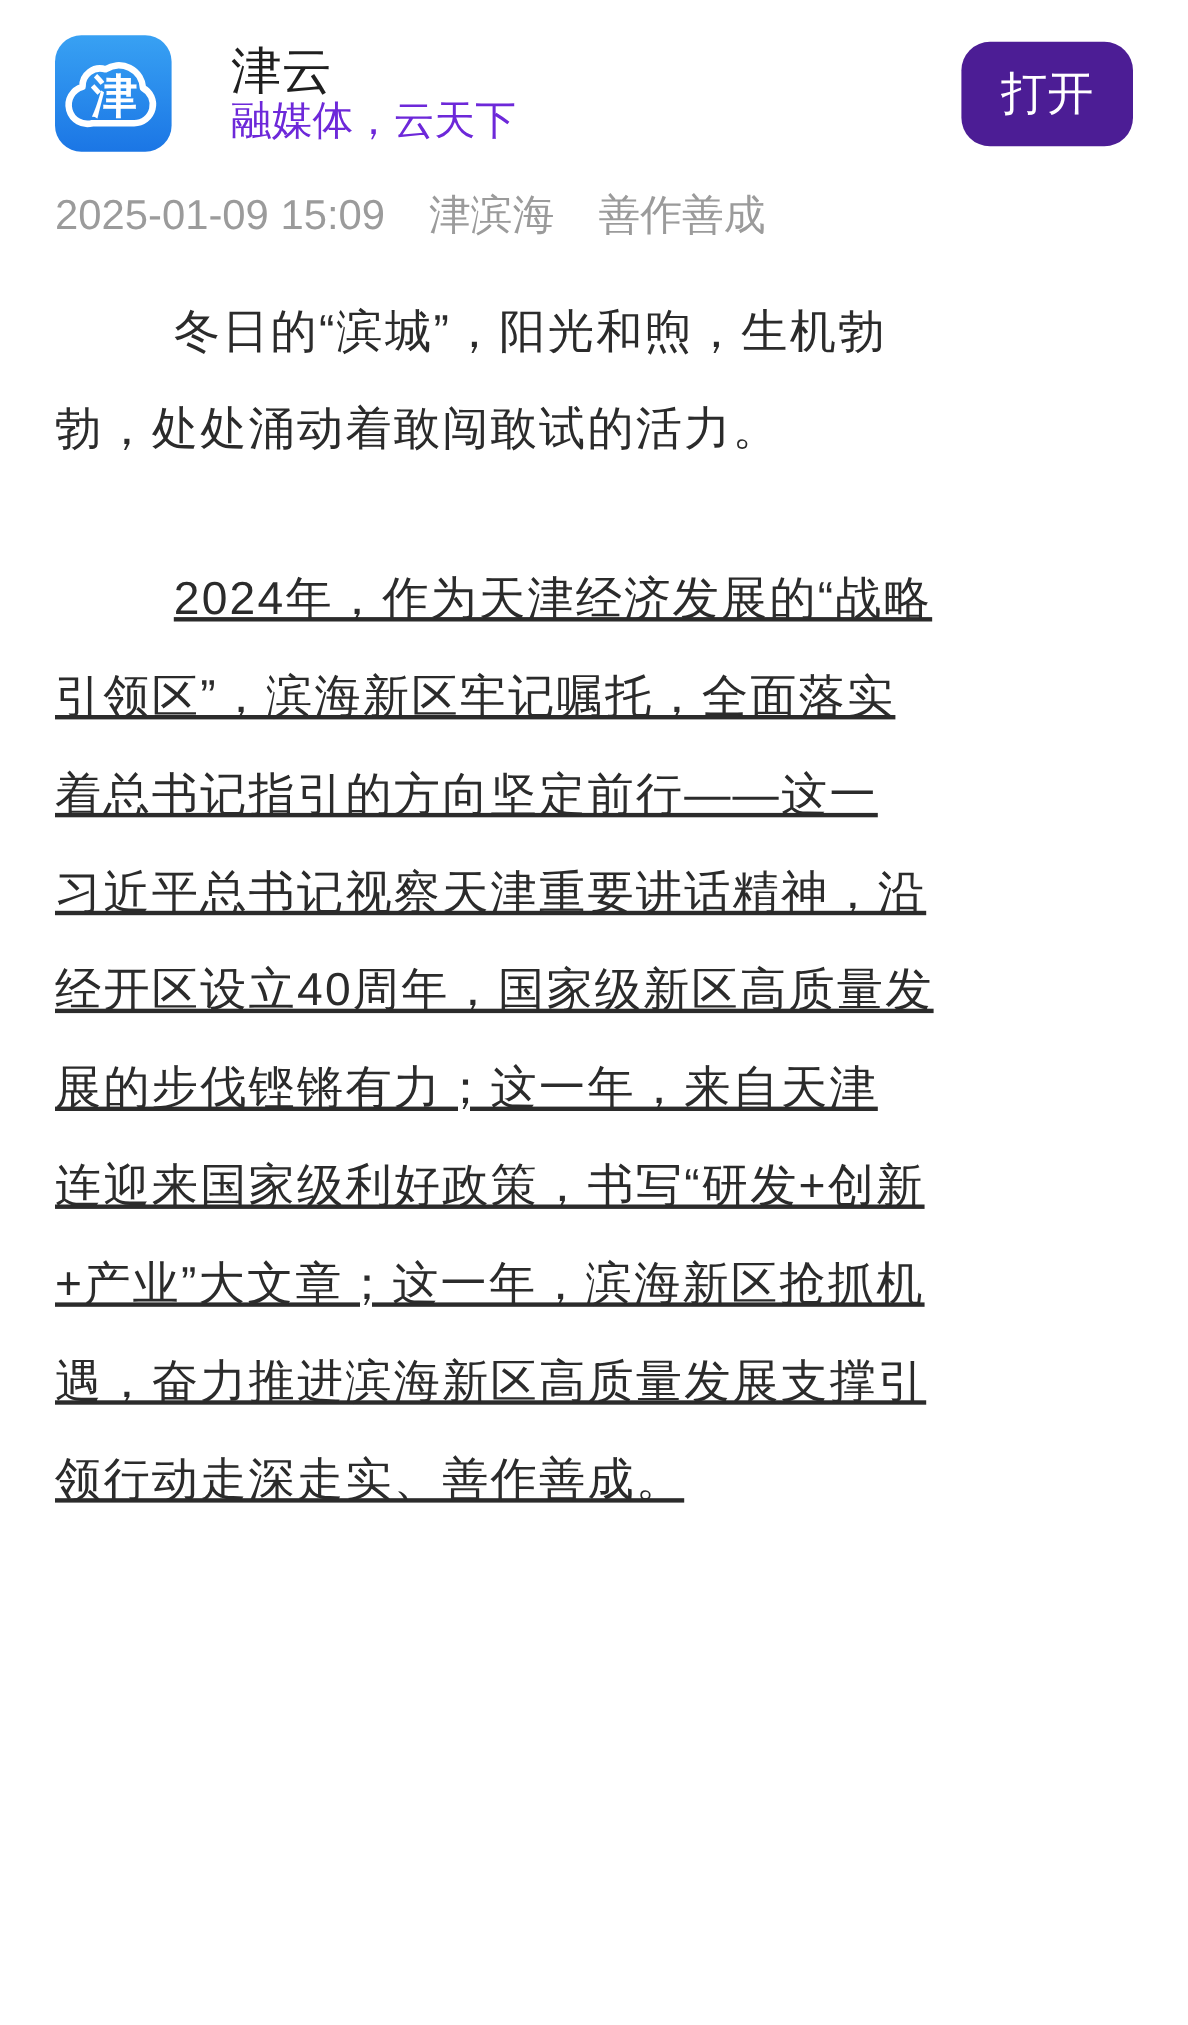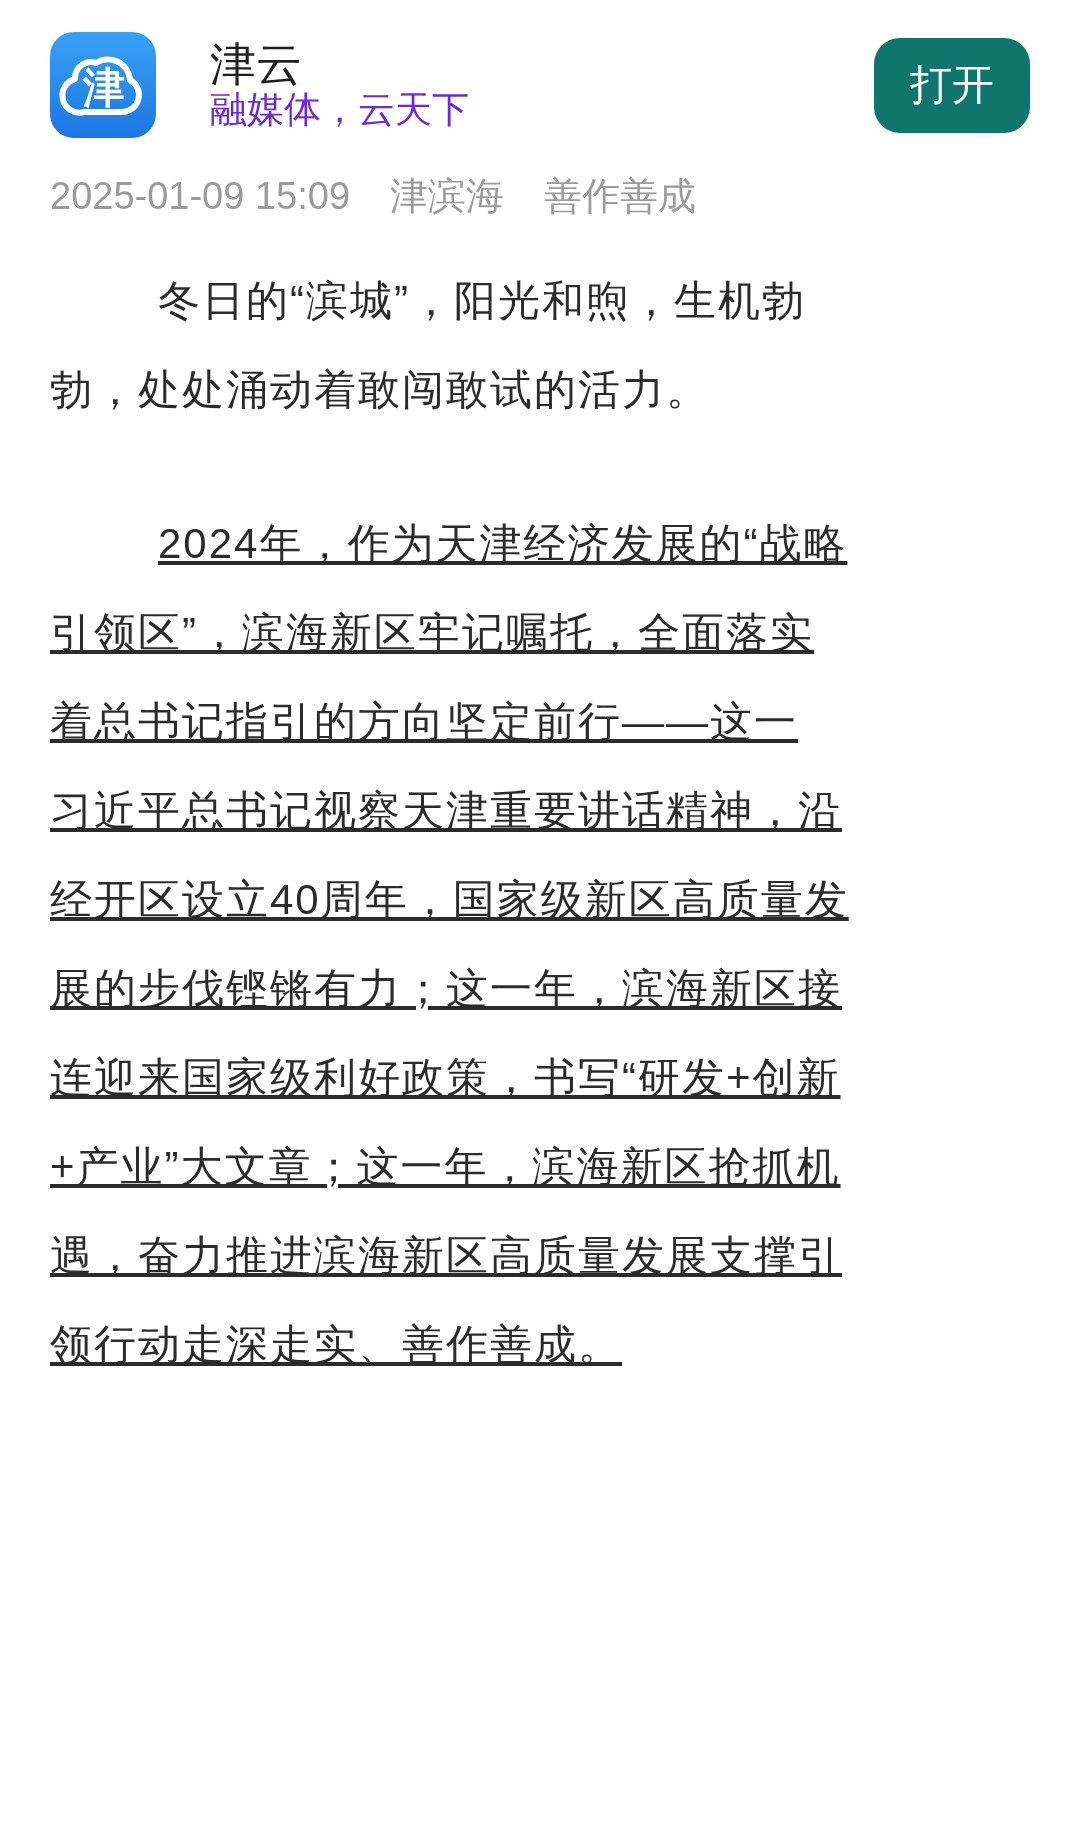--- a/index.html
+++ b/index.html
@@ -50,21 +50,21 @@
     font-size: 37px;
     color: #6d28d9;
     margin-top: 0;
     line-height: 1.1;
   }
   .open-btn {
     width: 156px;
     height: 95px;
     border: none;
     border-radius: 26px;
-    background: #0f766e;
+    background: #4c1d95;
     color: #ffffff;
     font-size: 42px;
     font-family: Liberation Serif, serif;
     display: flex;
     align-items: center;
     justify-content: center;
     flex-shrink: 0;
     cursor: pointer;
     padding: 0;
   }
@@ -130,21 +130,21 @@
     <div class="para">
       <div class="line indent">冬日的“滨城”，阳光和煦，生机勃</div>
       <div class="line">勃，处处涌动着敢闯敢试的活力。</div>
     </div>
     <div class="para">
       <div class="line indent">2024年，作为天津经济发展的“战略</div>
       <div class="line">引领区”，滨海新区牢记嘱托，全面落实</div>
       <div class="line">着总书记指引的方向坚定前行——这一</div>
       <div class="line">习近平总书记视察天津重要讲话精神，沿</div>
       <div class="line">经开区设立40周年，国家级新区高质量发</div>
-      <div class="line">展的步伐铿锵有力；这一年，滨海新区接</div>
+      <div class="line">展的步伐铿锵有力；这一年，来自天津</div>
       <div class="line">连迎来国家级利好政策，书写“研发+创新</div>
       <div class="line">+产业”大文章；这一年，滨海新区抢抓机</div>
       <div class="line">遇，奋力推进滨海新区高质量发展支撑引</div>
       <div class="line">领行动走深走实、善作善成。</div>
     </div>
   </div>
 
 </div>
 
 </body></html>

